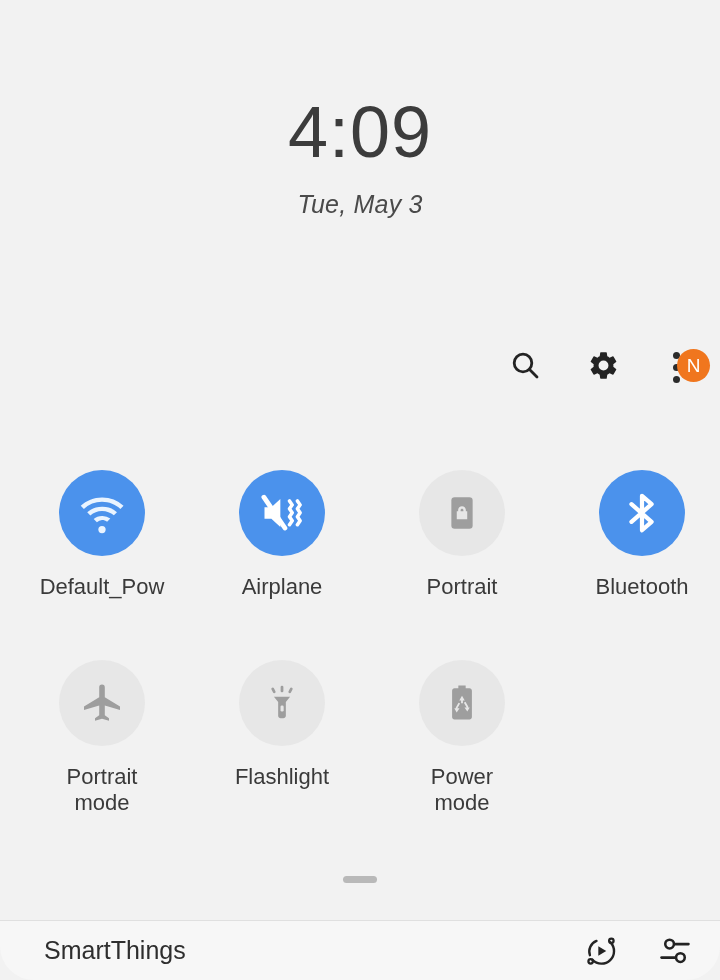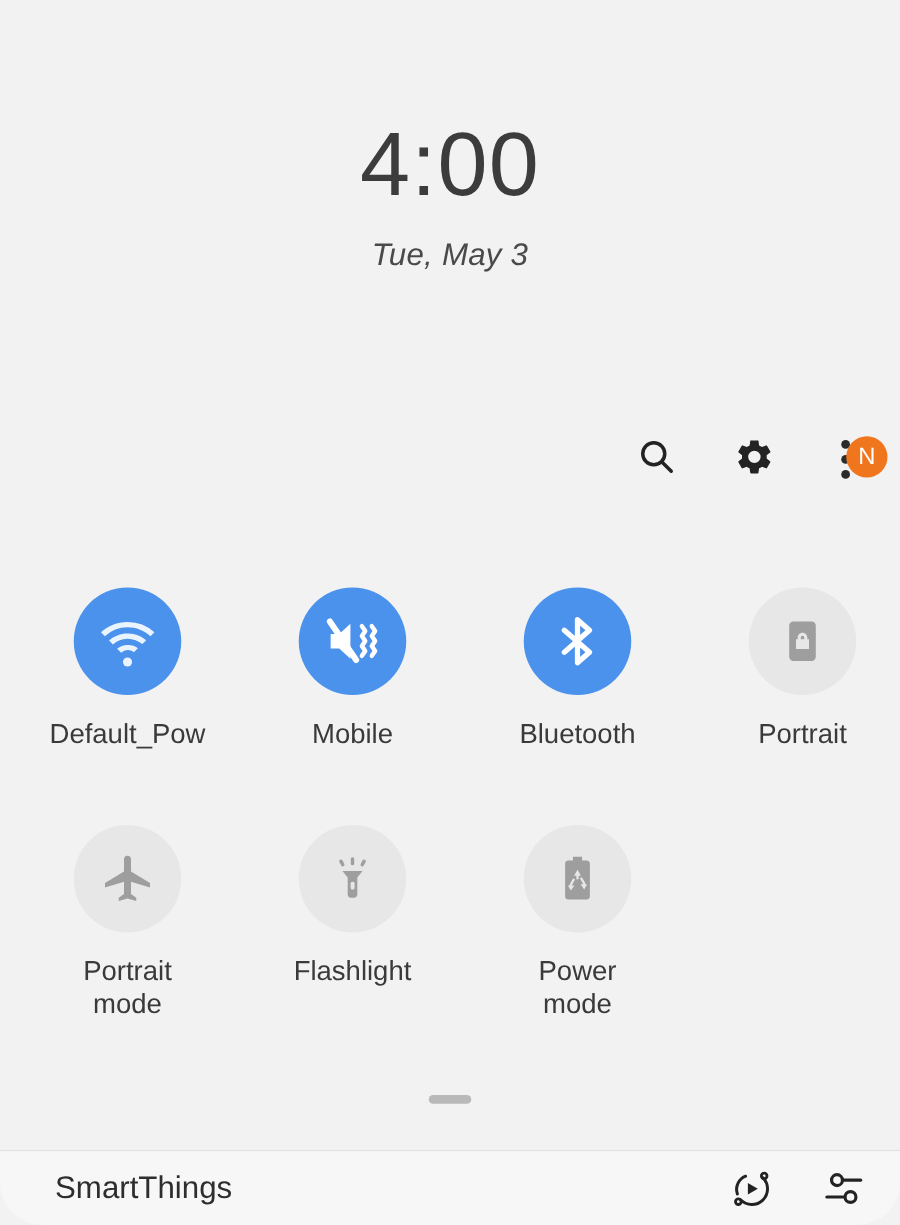--- a/index.html
+++ b/index.html
@@ -173,21 +173,21 @@
     align-items: center;
     justify-content: center;
   }
 </style>
 </head>
 <body>
 
 <div class="phone">
 
   <div class="clock-area">
-    <div class="clock-time">4:00</div>
+    <div class="clock-time">4:09</div>
     <div class="clock-date">Tue, May 3</div>
   </div>
 
   <div class="header-icons">
 
     <div class="hicon">
       <svg width="32" height="32" viewBox="0 0 24 24">
         <circle cx="10.5" cy="10.5" r="6.6" fill="none" stroke="#232323" stroke-width="2.1"></circle>
         <line x1="15.4" y1="15.4" x2="21" y2="21" stroke="#232323" stroke-width="2.1" stroke-linecap="round"></line>
       </svg>
@@ -226,40 +226,40 @@
 
     <div class="tile">
       <div class="tile-circle on">
         <svg width="50" height="50" viewBox="0 0 24 24">
           <path fill="#ffffff" d="M3.6 9.2v5.6h3.3l4.3 3.9V5.3L6.9 9.2H3.6z"></path>
           <line x1="3.3" y1="4.4" x2="13.4" y2="19.2" stroke="#ffffff" stroke-width="2.3" stroke-linecap="round"></line>
           <path fill="none" stroke="#ffffff" stroke-width="1.7" stroke-linecap="round" stroke-linejoin="round" d="M15.6 6.2l1.3 1.9-1.3 1.9 1.3 1.9-1.3 1.9 1.3 1.9-1.3 1.9"></path>
           <path fill="none" stroke="#ffffff" stroke-width="1.7" stroke-linecap="round" stroke-linejoin="round" d="M19.4 6.2l1.3 1.9-1.3 1.9 1.3 1.9-1.3 1.9 1.3 1.9-1.3 1.9"></path>
         </svg>
       </div>
-      <div class="tile-label">Mobile</div>
-    </div>
-
-    <div class="tile">
-      <div class="tile-circle on">
-        <svg width="46" height="46" viewBox="0 0 24 24">
-          <path fill="none" stroke="#ffffff" stroke-width="2.2" stroke-linejoin="round" stroke-linecap="round" d="M6.5 7.4L17 16.6 12 21V3l5 4.4L6.5 16.6"></path>
-        </svg>
-      </div>
-      <div class="tile-label">Bluetooth</div>
+      <div class="tile-label">Airplane</div>
     </div>
 
     <div class="tile">
       <div class="tile-circle off">
         <svg width="44" height="44" viewBox="0 0 24 24">
           <rect x="6.2" y="3.4" width="11.6" height="17.2" rx="1.8" fill="#9e9e9e"></rect>
           <path fill="#e7e7e7" d="M12 8.3c-1.16 0-2.1.94-2.1 2.1v.7h-.75v4.3h5.7v-4.3h-.75v-.7c0-1.16-.94-2.1-2.1-2.1zm0 1.35c.41 0 .75.34.75.75v.7h-1.5v-.7c0-.41.34-.75.75-.75z"></path>
         </svg>
       </div>
       <div class="tile-label">Portrait</div>
+    </div>
+
+    <div class="tile">
+      <div class="tile-circle on">
+        <svg width="46" height="46" viewBox="0 0 24 24">
+          <path fill="none" stroke="#ffffff" stroke-width="2.2" stroke-linejoin="round" stroke-linecap="round" d="M6.5 7.4L17 16.6 12 21V3l5 4.4L6.5 16.6"></path>
+        </svg>
+      </div>
+      <div class="tile-label">Bluetooth</div>
     </div>
 
     <div class="tile">
       <div class="tile-circle off">
         <svg width="48" height="48" viewBox="0 0 24 24">
           <path fill="#9e9e9e" d="M21 15.5v-1.8l-7.6-4.6V4.2a1.4 1.4 0 1 0-2.8 0v4.9L3 13.7v1.8l7.6-2.3v4.9l-2.1 1.5v1.3l3.5-1 3.5 1v-1.3l-2.1-1.5v-4.9L21 15.5z"></path>
         </svg>
       </div>
       <div class="tile-label">Portrait
 mode</div>

